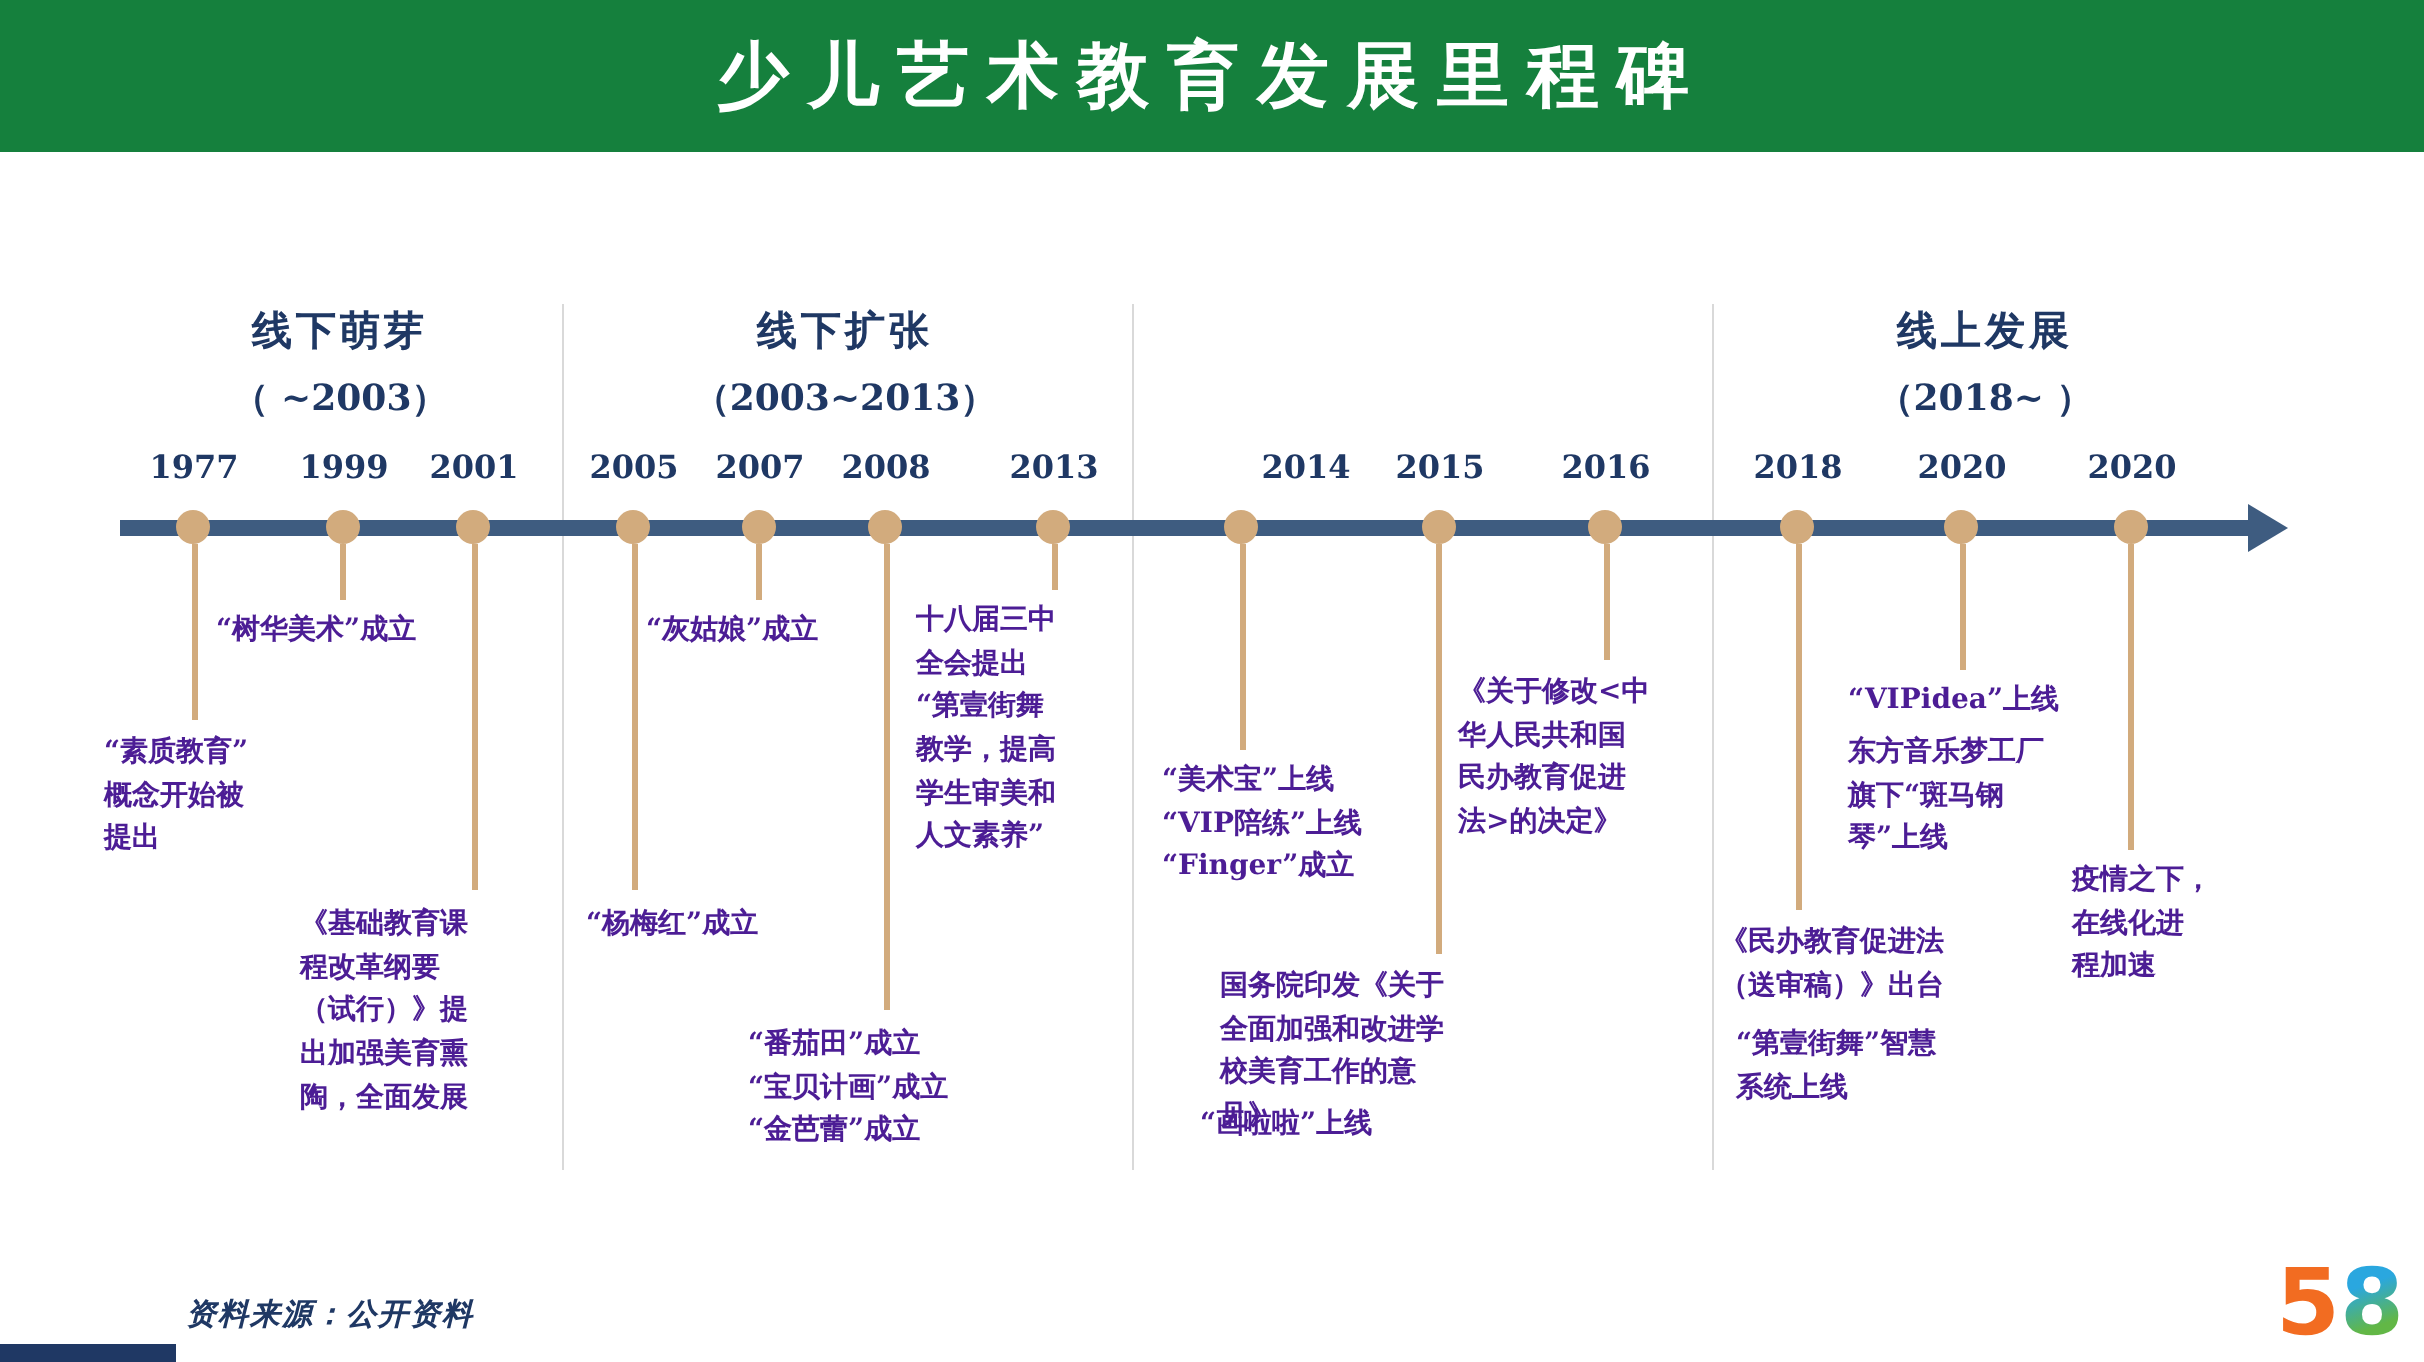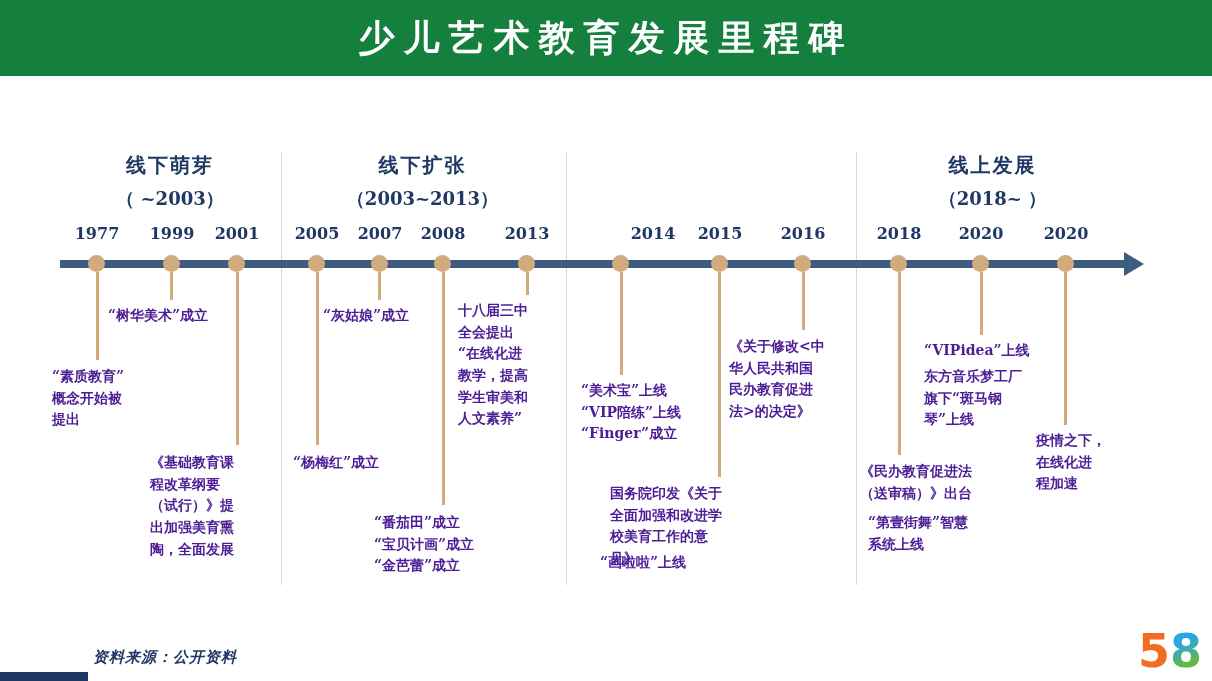--- a/index.html
+++ b/index.html
@@ -138,21 +138,21 @@
 “宝贝计画”成立
 “金芭蕾”成立</div>
   </div>
 
   <div>
     <div class="year" style="left:527px;">2013</div>
     <div class="dot" style="left:518px;"></div>
     <div class="stem" style="left:526px;height:23px;"></div>
     <div class="note" style="left:458px;top:300px;width:100px;">十八届三中
 全会提出
-“在线化进
+“第壹街舞
 教学，提高
 学生审美和
 人文素养”</div>
   </div>
 
   <div>
     <div class="year" style="left:653px;">2014</div>
     <div class="dot" style="left:612px;"></div>
     <div class="stem" style="left:620px;height:103px;"></div>
     <div class="note" style="left:581px;top:380px;width:125px;">“美术宝”上线

